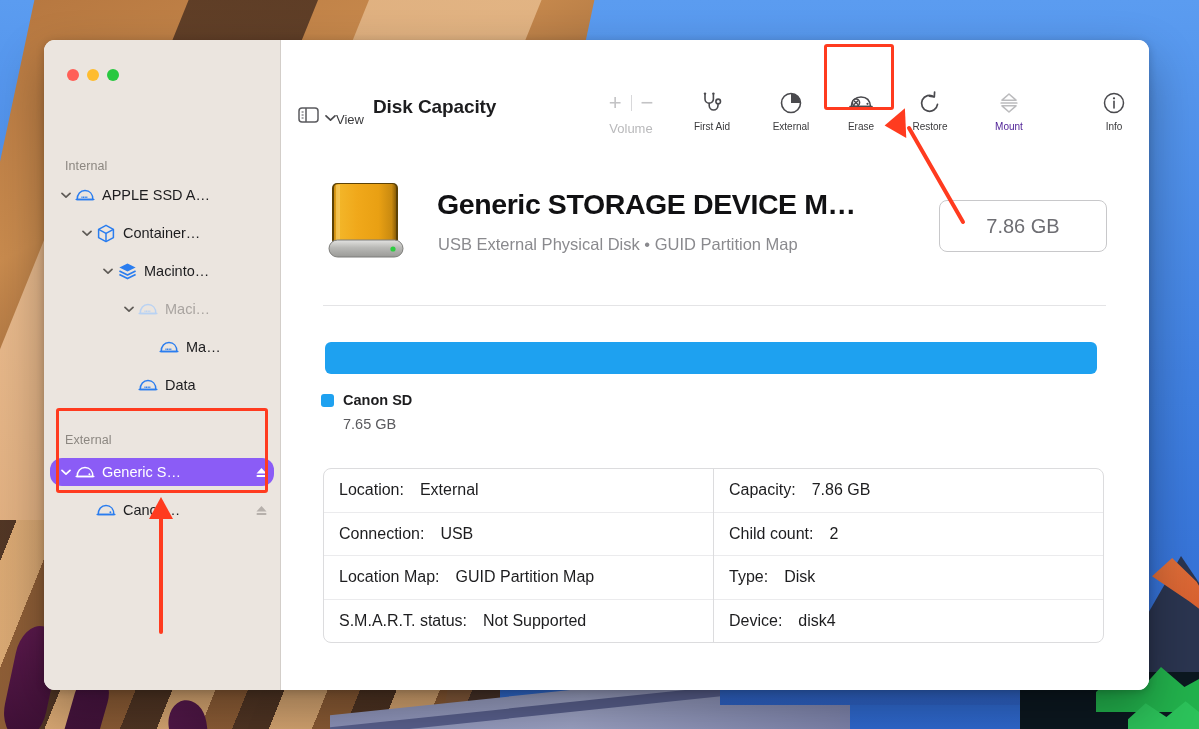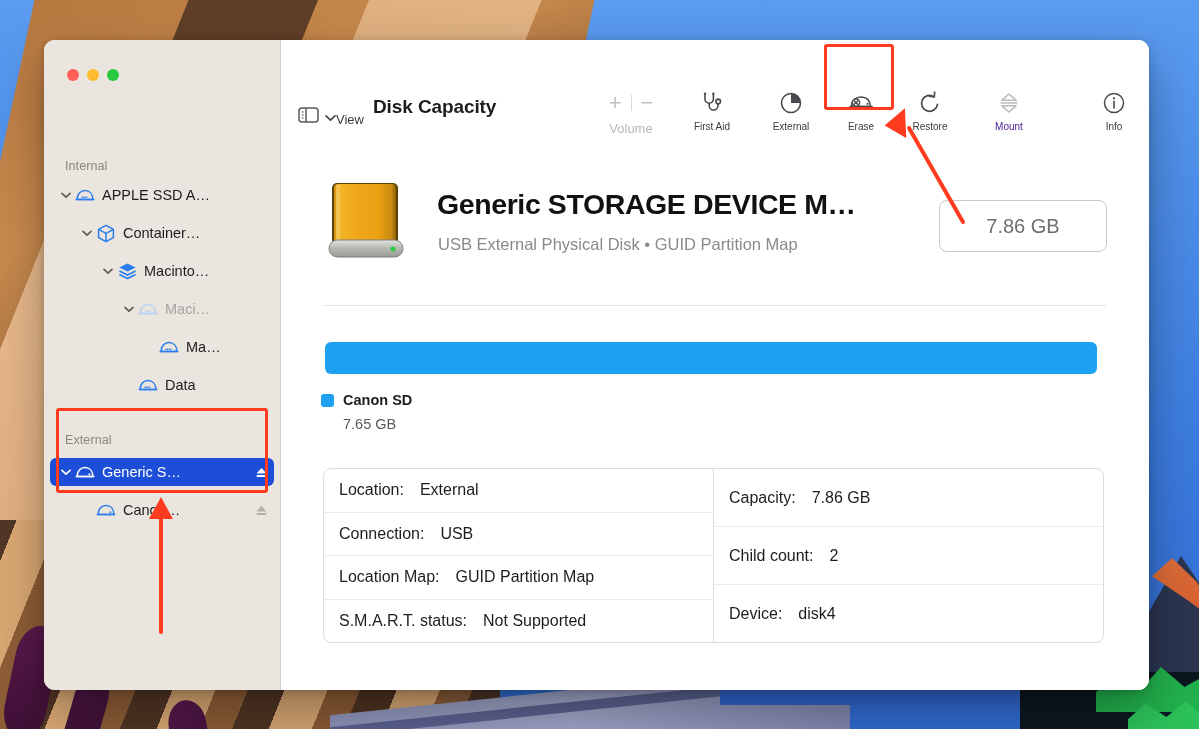--- a/index.html
+++ b/index.html
@@ -98,21 +98,21 @@
     border-radius:6px; font-size:14.5px; color:#1d1d1f;
     white-space: nowrap;
   }
   .sb-row .chev {
     width:16px; flex:0 0 16px; text-align:center;
     font-size:11px; color:#5f5b57; line-height:1;
   }
   .sb-row .dicon { width:22px; flex:0 0 22px; display:flex; align-items:center; justify-content:center; }
   .sb-row .lbl { margin-left:6px; overflow:hidden; text-overflow:ellipsis; }
   .sb-row .eject { margin-left:auto; margin-right:6px; display:flex; align-items:center; }
-  .sb-row.selected { background:#1d4ed8; color:#fff; }
+  .sb-row.selected { background:#8b5cf6; color:#fff;border-radius:12px; }
   .sb-row.selected .chev { color:#fff; }
   .sb-row.dim .lbl { color:#a9a4a0; }
 
   
   #pane { flex:1; background:#ffffff; position:relative; }
 
   #toolbar { height:86px; position:relative; }
   .tb-item {
     position:absolute; top:50px;
     display:flex; flex-direction:column; align-items:center;
@@ -536,20 +536,24 @@
       <div class="info-col" id="info-right">
           <div class="info-row">
             <span class="k">Capacity:</span>
             <span class="v">7.86 GB</span>
           </div>
           <div class="info-row">
             <span class="k">Child count:</span>
             <span class="v">2</span>
           </div>
           <div class="info-row">
+            <span class="k">Type:</span>
+            <span class="v">Disk</span>
+          </div>
+          <div class="info-row">
             <span class="k">Device:</span>
             <span class="v">disk4</span>
           </div>
         </div>
     </div>
 
   </div>
 </div>
 
 <div class="anno-box" id="box-erase"></div>

